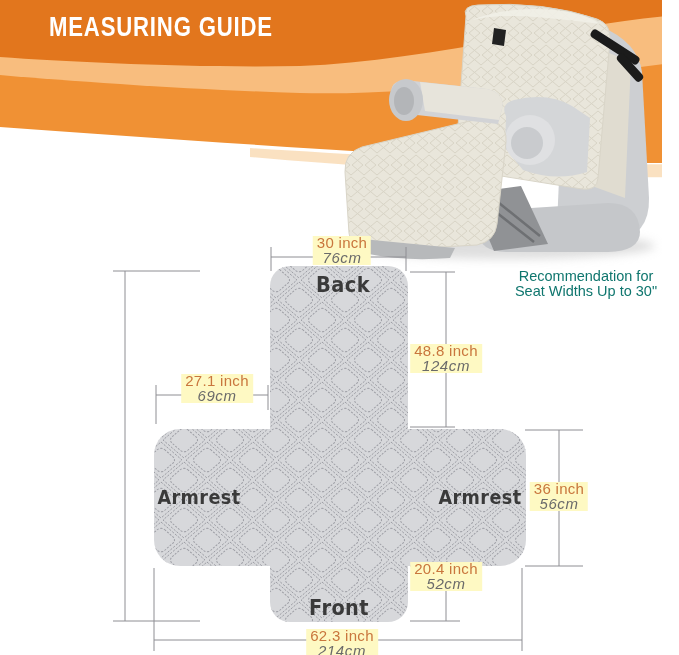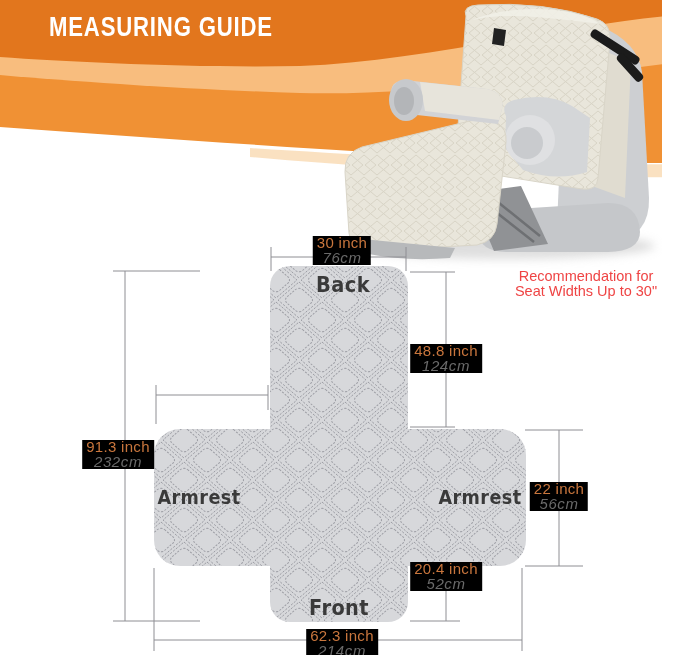--- a/index.html
+++ b/index.html
@@ -5,29 +5,29 @@
   html,body{margin:0;padding:0;background:#fff;}
   #stage{position:relative;width:662px;height:655px;overflow:hidden;background:#fff;
          font-family:"Liberation Sans",sans-serif;}
   svg{display:block;}
   .bg-svg{position:absolute;left:0;top:0;z-index:0;}
   .diagram-svg{position:absolute;left:0;top:0;z-index:1;}
   .guide-title{position:absolute;left:49px;top:12px;z-index:3;color:#fff;
     font-family:"Liberation Sans",sans-serif;font-weight:700;font-size:27px;
     letter-spacing:1px;transform:scaleX(.82);transform-origin:left top;white-space:nowrap;}
   .reco{position:absolute;left:497px;top:269px;width:178px;z-index:2;text-align:center;
-    font-size:14.5px;line-height:14.6px;color:#ef4444;}
+    font-size:14.5px;line-height:14.6px;color:#0f766e;}
   .reco span{display:block;}
   .panel-label{position:absolute;z-index:2;transform:translate(-50%,-50%) scaleX(.88);
     font-family:"DejaVu Sans",sans-serif;font-weight:700;color:var(--label-dark,#3a3a3a);
     letter-spacing:.5px;white-space:nowrap;}
   .panel-label.big{font-size:22px;}
   .panel-label.med{font-size:20px;}
   .dim{position:absolute;z-index:2;transform:translateX(-50%);text-align:center;
-    background:#000000;padding:0 4px;line-height:14.5px;white-space:nowrap;font-size:15px;}
+    background:#fef9c3;padding:0 4px;line-height:14.5px;white-space:nowrap;font-size:15px;}
   .dim .inch{display:block;color:var(--accent-orange,#c9763d);letter-spacing:.3px;}
   .dim .cm{display:block;color:var(--muted-gray,#6a6a6a);letter-spacing:.6px;font-style:italic;}
 </style>
 </head>
 <body>
 
 <div id="stage">
 
   <svg class="bg-svg" width="679" height="270" viewBox="0 0 679 270">
     <defs>
@@ -145,26 +145,26 @@
   <div class="panel-label big" style="left:339px;top:607px">Front</div>
 
   <div class="dim" style="left:342px;top:236px">
     <span class="inch">30 inch</span>
     <span class="cm">76cm</span>
   </div>
   <div class="dim" style="left:446px;top:344px">
     <span class="inch">48.8 inch</span>
     <span class="cm">124cm</span>
   </div>
-  <div class="dim" style="left:118px;top:440px">
-    <span class="inch">91.3 inch</span>
-    <span class="cm">232cm</span>
+  <div class="dim" style="left:217px;top:374px">
+    <span class="inch">27.1 inch</span>
+    <span class="cm">69cm</span>
   </div>
   <div class="dim" style="left:559px;top:482px">
-    <span class="inch">22 inch</span>
+    <span class="inch">36 inch</span>
     <span class="cm">56cm</span>
   </div>
   <div class="dim" style="left:446px;top:562px">
     <span class="inch">20.4 inch</span>
     <span class="cm">52cm</span>
   </div>
   <div class="dim" style="left:342px;top:629px">
     <span class="inch">62.3 inch</span>
     <span class="cm">214cm</span>
   </div>

